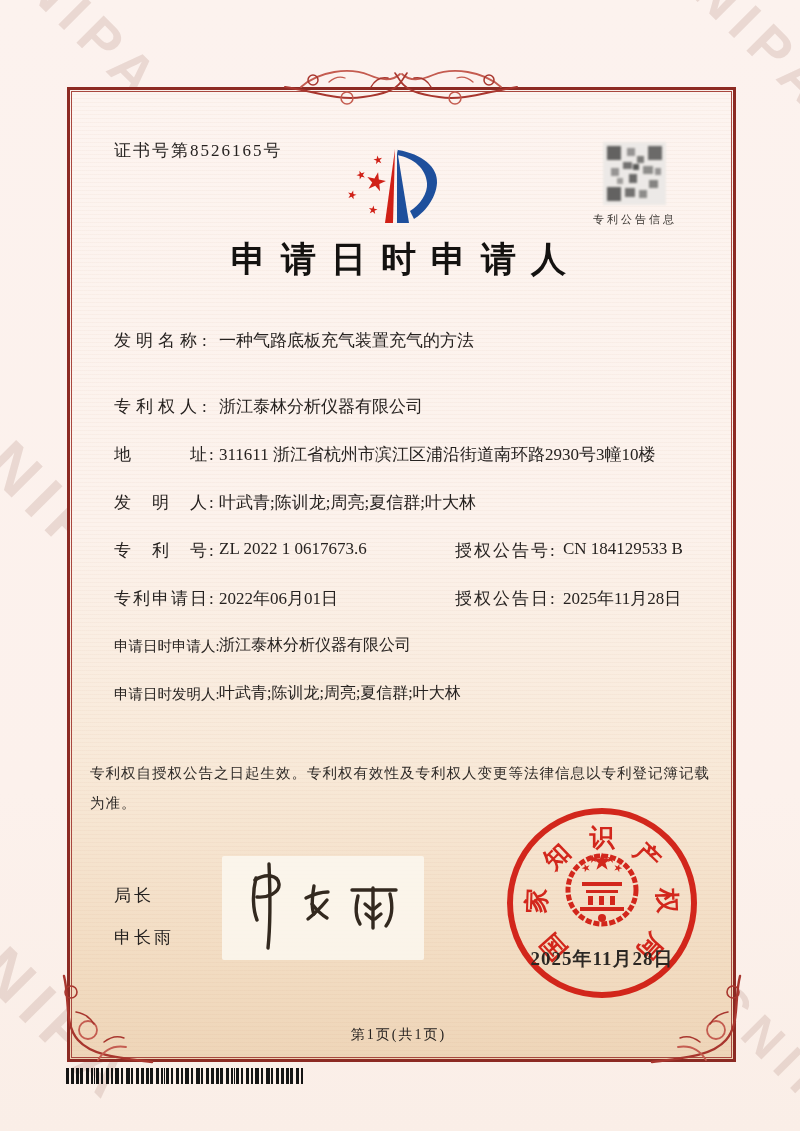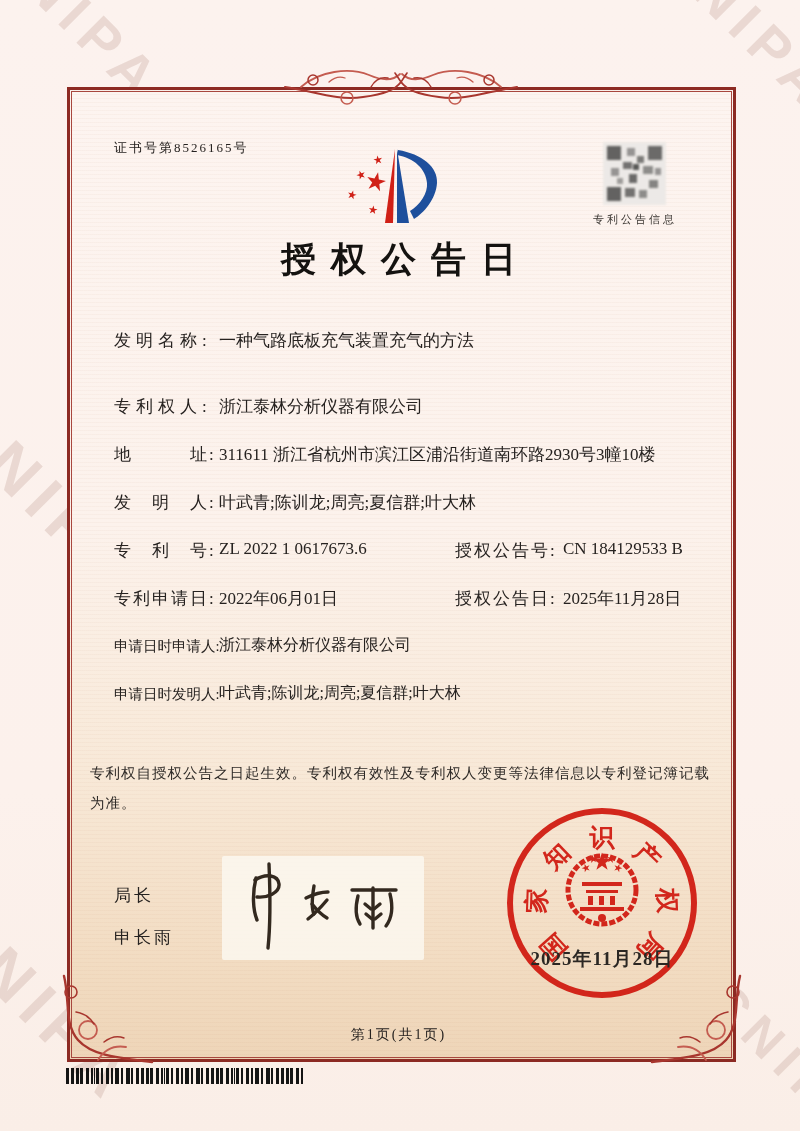--- a/index.html
+++ b/index.html
@@ -22,21 +22,21 @@
   .wm8{left:688px; top:1034px; font-size:50px;}
   
   .frame{position:absolute; left:67px; top:87px; width:663px; height:969px;
     border:3px solid #8c2a23; z-index:2;
     background:linear-gradient(180deg,#fdf4f0 0%,#fcf2ec 45%,#f8e9d8 70%,#f2dcc2 90%,#eed5b8 100%);}
   .frame::before{content:""; position:absolute; inset:1px; border:1px solid #a8473e;}
   .frame::after{content:""; position:absolute; inset:0; pointer-events:none;
     background:repeating-linear-gradient(0deg, rgba(176,108,74,0.045) 0 1px, transparent 1px 4px);}
   
   .abs{position:absolute; z-index:3;}
-  .cert-no{left:114px; top:139px; font-size:13px; letter-spacing:2px;}
+  .cert-no{left:114px; top:139px; font-size:17px; letter-spacing:2px;}
   .logo{left:336px; top:141px; width:126px; height:97px;}
   .qr{left:603px; top:142px; width:63px; height:63px; filter:blur(1.1px) contrast(.95);}
   .qr-caption{left:572px; top:212px; width:126px; text-align:center; font-size:11px;
               letter-spacing:3px; color:#3a3632;}
   .title{left:67px; top:236px; width:663px; text-align:center; font-size:35px;
          font-weight:bold; letter-spacing:15px; text-indent:15px; color:#141210;}
   .row{left:0; top:0; width:636px; height:24px; font-size:17px;}
   .row .lbl{position:absolute; left:114px; letter-spacing:2px; white-space:pre;}
   .row .val{position:absolute; left:219px; white-space:pre;}
   .row .lbl2{position:absolute; left:455px; letter-spacing:2px; white-space:pre;}
@@ -157,21 +157,21 @@
         <rect x="46" y="38" width="9" height="8" opacity=".6"></rect>
       <rect x="22" y="46" width="10" height="9" opacity=".7"></rect>
         <rect x="36" y="48" width="8" height="8" opacity=".55"></rect>
       <rect x="14" y="36" width="6" height="6" opacity=".45"></rect>
         <rect x="52" y="26" width="6" height="7" opacity=".5"></rect>
       <rect x="30" y="22" width="6" height="6" opacity=".85"></rect>
     </g>
   </svg>
   <div class="abs qr-caption">专利公告信息</div>
 
-  <div class="abs title">授权公告日</div>
+  <div class="abs title">申请日时申请人</div>
 
   <div class="abs row r0">
     <span class="lbl">发明名称:</span>
     <span class="val">一种气路底板充气装置充气的方法</span>
   </div>
   <div class="abs row r1">
     <span class="lbl">专利权人:</span>
     <span class="val">浙江泰林分析仪器有限公司</span>
   </div>
   <div class="abs row r2">

